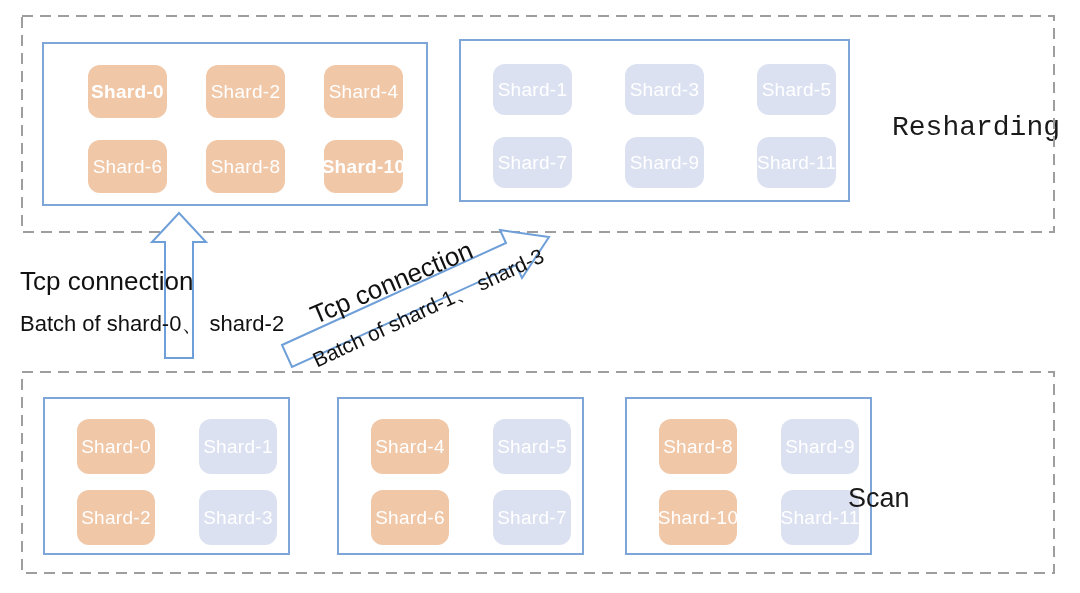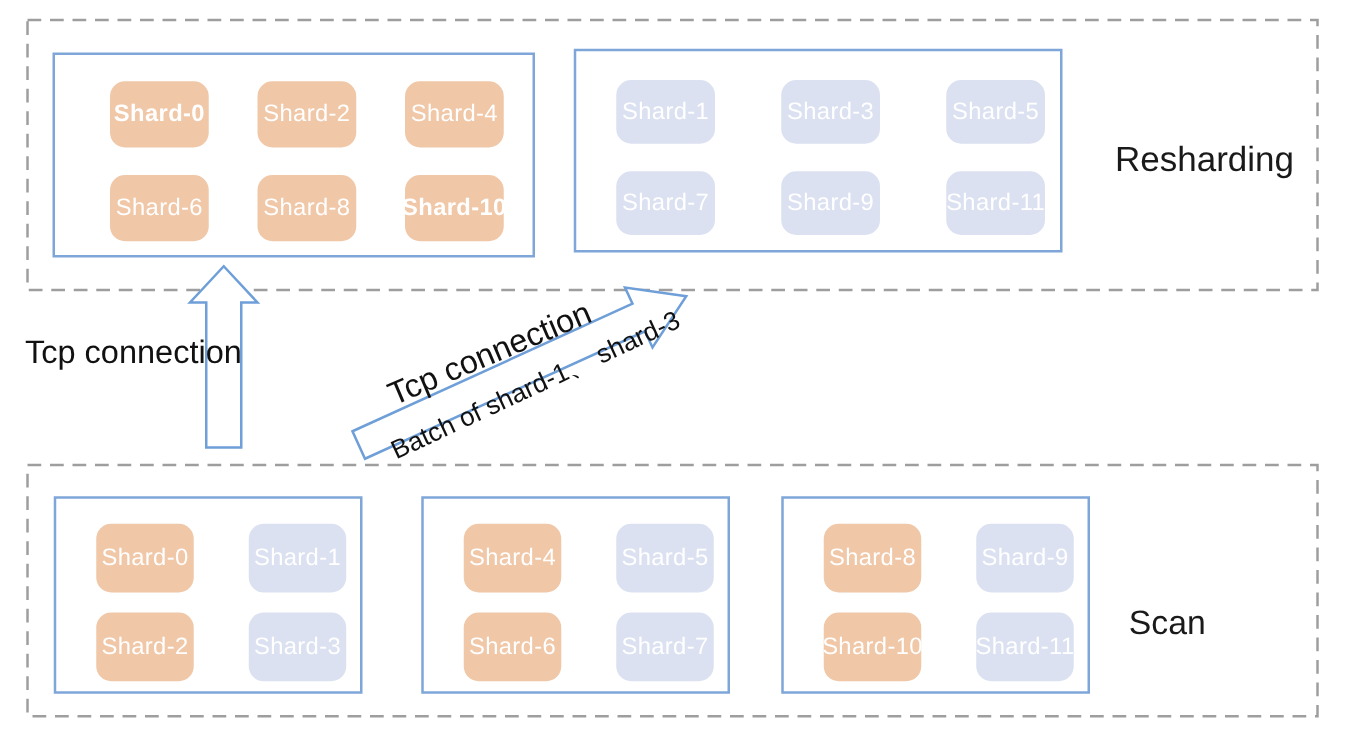--- a/index.html
+++ b/index.html
@@ -54,22 +54,22 @@
     white-space: nowrap;
     margin-left: 18px;
   }
   .tile.bold { font-weight: 700; }
   .zone-label {
     position: absolute;
     color: #1a1a1a;
     z-index: 4;
     white-space: nowrap;
   }
-  .label-resharding { left: 892px; top: 112px; font-size: 28px; }
-  .label-scan { left: 903px; top: 483px; font-size: 27px; }
+  .label-resharding { left: 892px; top: 112px; font-size: 28px; font-family: Liberation Mono, monospace; }
+  .label-scan { left: 848px; top: 483px; font-size: 27px; }
   .arrow-text {
     position: absolute;
     color: #111111;
     z-index: 6;
     white-space: nowrap;
   }
   .tcp1 { left: 20px; top: 266px; font-size: 26px; }
   .batch1 { left: 20px; top: 309px; font-size: 22px; }
   .tcp2 {
     left: 318px; top: 300px; font-size: 26px;
@@ -138,18 +138,19 @@
 
   <svg class="overlay-svg" width="1080" height="593" viewBox="0 0 1080 593">
     <rect x="22" y="16" width="1032" height="216" fill="none" stroke="#9e9e9e" stroke-width="2" stroke-dasharray="11 7"></rect>
     <rect x="22" y="372" width="1032" height="201" fill="none" stroke="#9e9e9e" stroke-width="2" stroke-dasharray="11 7"></rect>
     <polygon points="165,358 165,242 152,242 179,213 206,242 193,242 193,358" fill="#ffffff" stroke="#6f9fd8" stroke-width="2" stroke-linejoin="miter"></polygon>
     <polygon points="282,345 506,243 500,230 549,237 522,278 516,265 292,367" fill="#ffffff" stroke="#6f9fd8" stroke-width="2" stroke-linejoin="miter"></polygon>
   </svg>
 
   <div class="arrow-text tcp1">Tcp connection</div>
 
+  <div class="arrow-text batch1">Batch of shard-0、 shard-2</div>
 
   <div class="arrow-text tcp2">Tcp connection</div>
 
   <div class="arrow-text batch2">Batch of shard-1、 shard-3</div>
 
 </div>
 
 </body></html>

